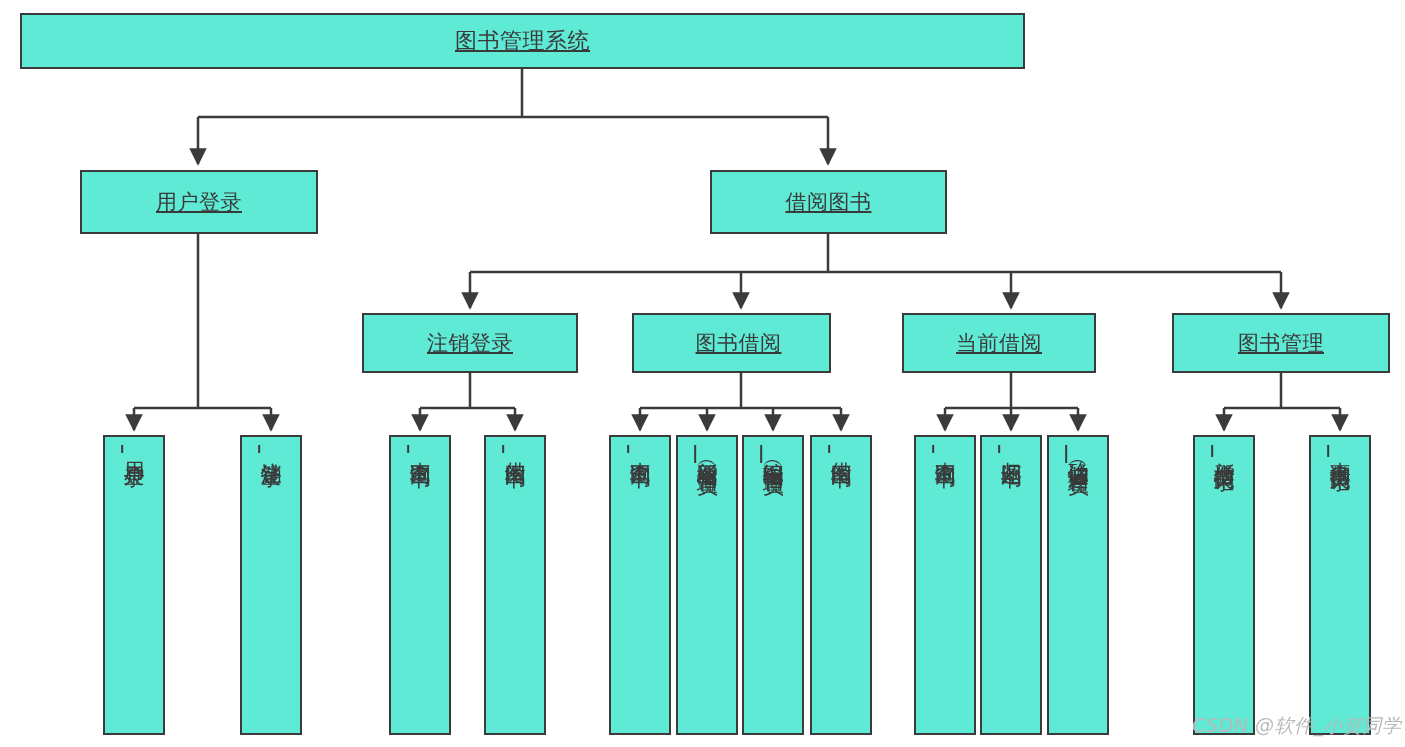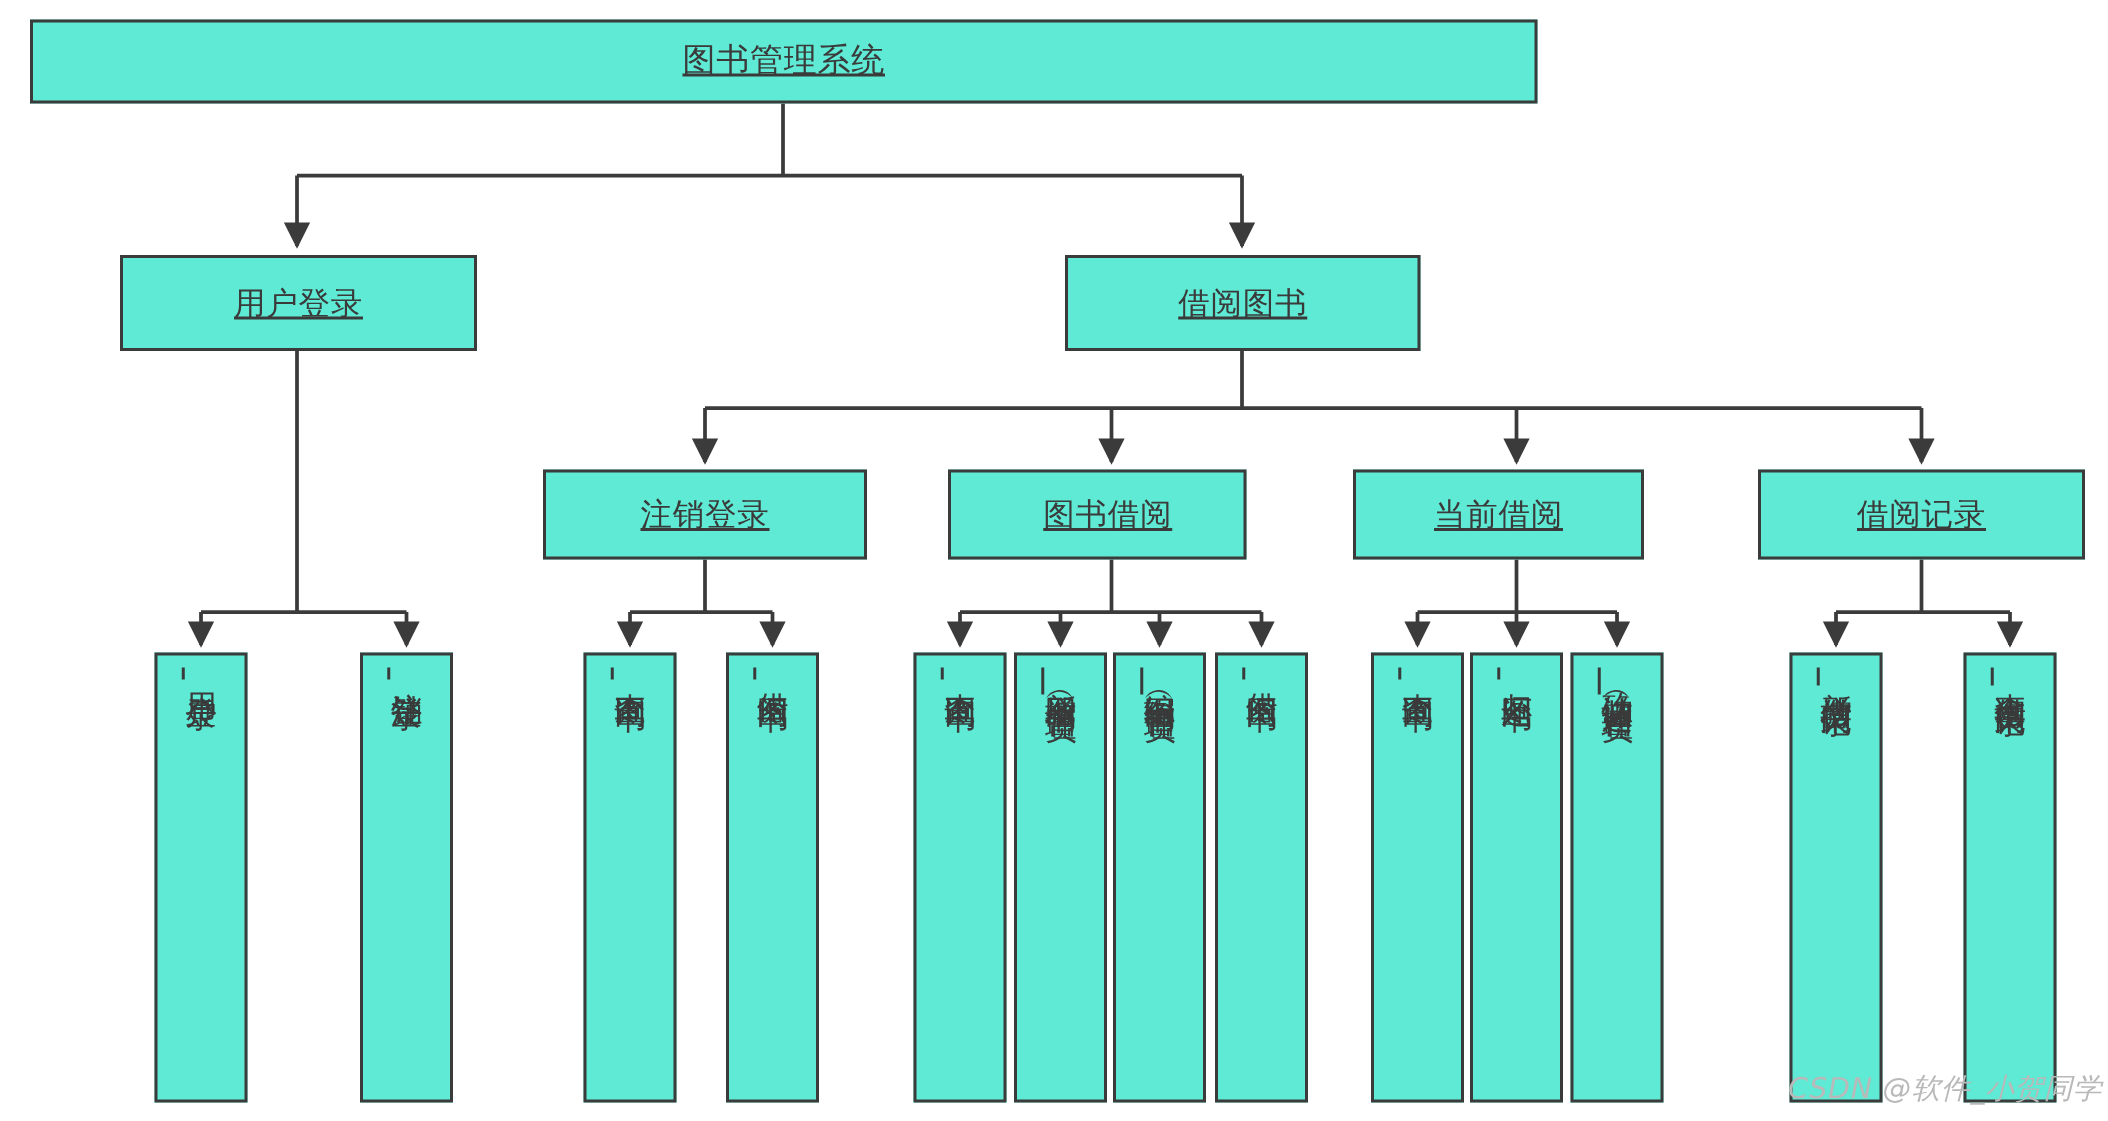--- a/index.html
+++ b/index.html
@@ -142,21 +142,21 @@
   <div class="node horizontal" style="left:362px; top:313px; width:216px; height:60px;">
     <span class="label">注销登录</span>
   </div>
   <div class="node horizontal" style="left:632px; top:313px; width:199px; height:60px;padding-left:14px;">
     <span class="label">图书借阅</span>
   </div>
   <div class="node horizontal" style="left:902px; top:313px; width:194px; height:60px;">
     <span class="label">当前借阅</span>
   </div>
   <div class="node horizontal" style="left:1172px; top:313px; width:218px; height:60px;">
-    <span class="label">借阅记录</span>
+    <span class="label">图书管理</span>
   </div>
 
   <div class="node vertical" style="left:103px; top:435px; width:62px; height:300px;">
     <span class="label">用户登录</span>
   </div>
   <div class="node vertical" style="left:240px; top:435px; width:62px; height:300px;">
     <span class="label">注销登录</span>
   </div>
 
   <div class="node vertical" style="left:389px; top:435px; width:62px; height:300px;">

